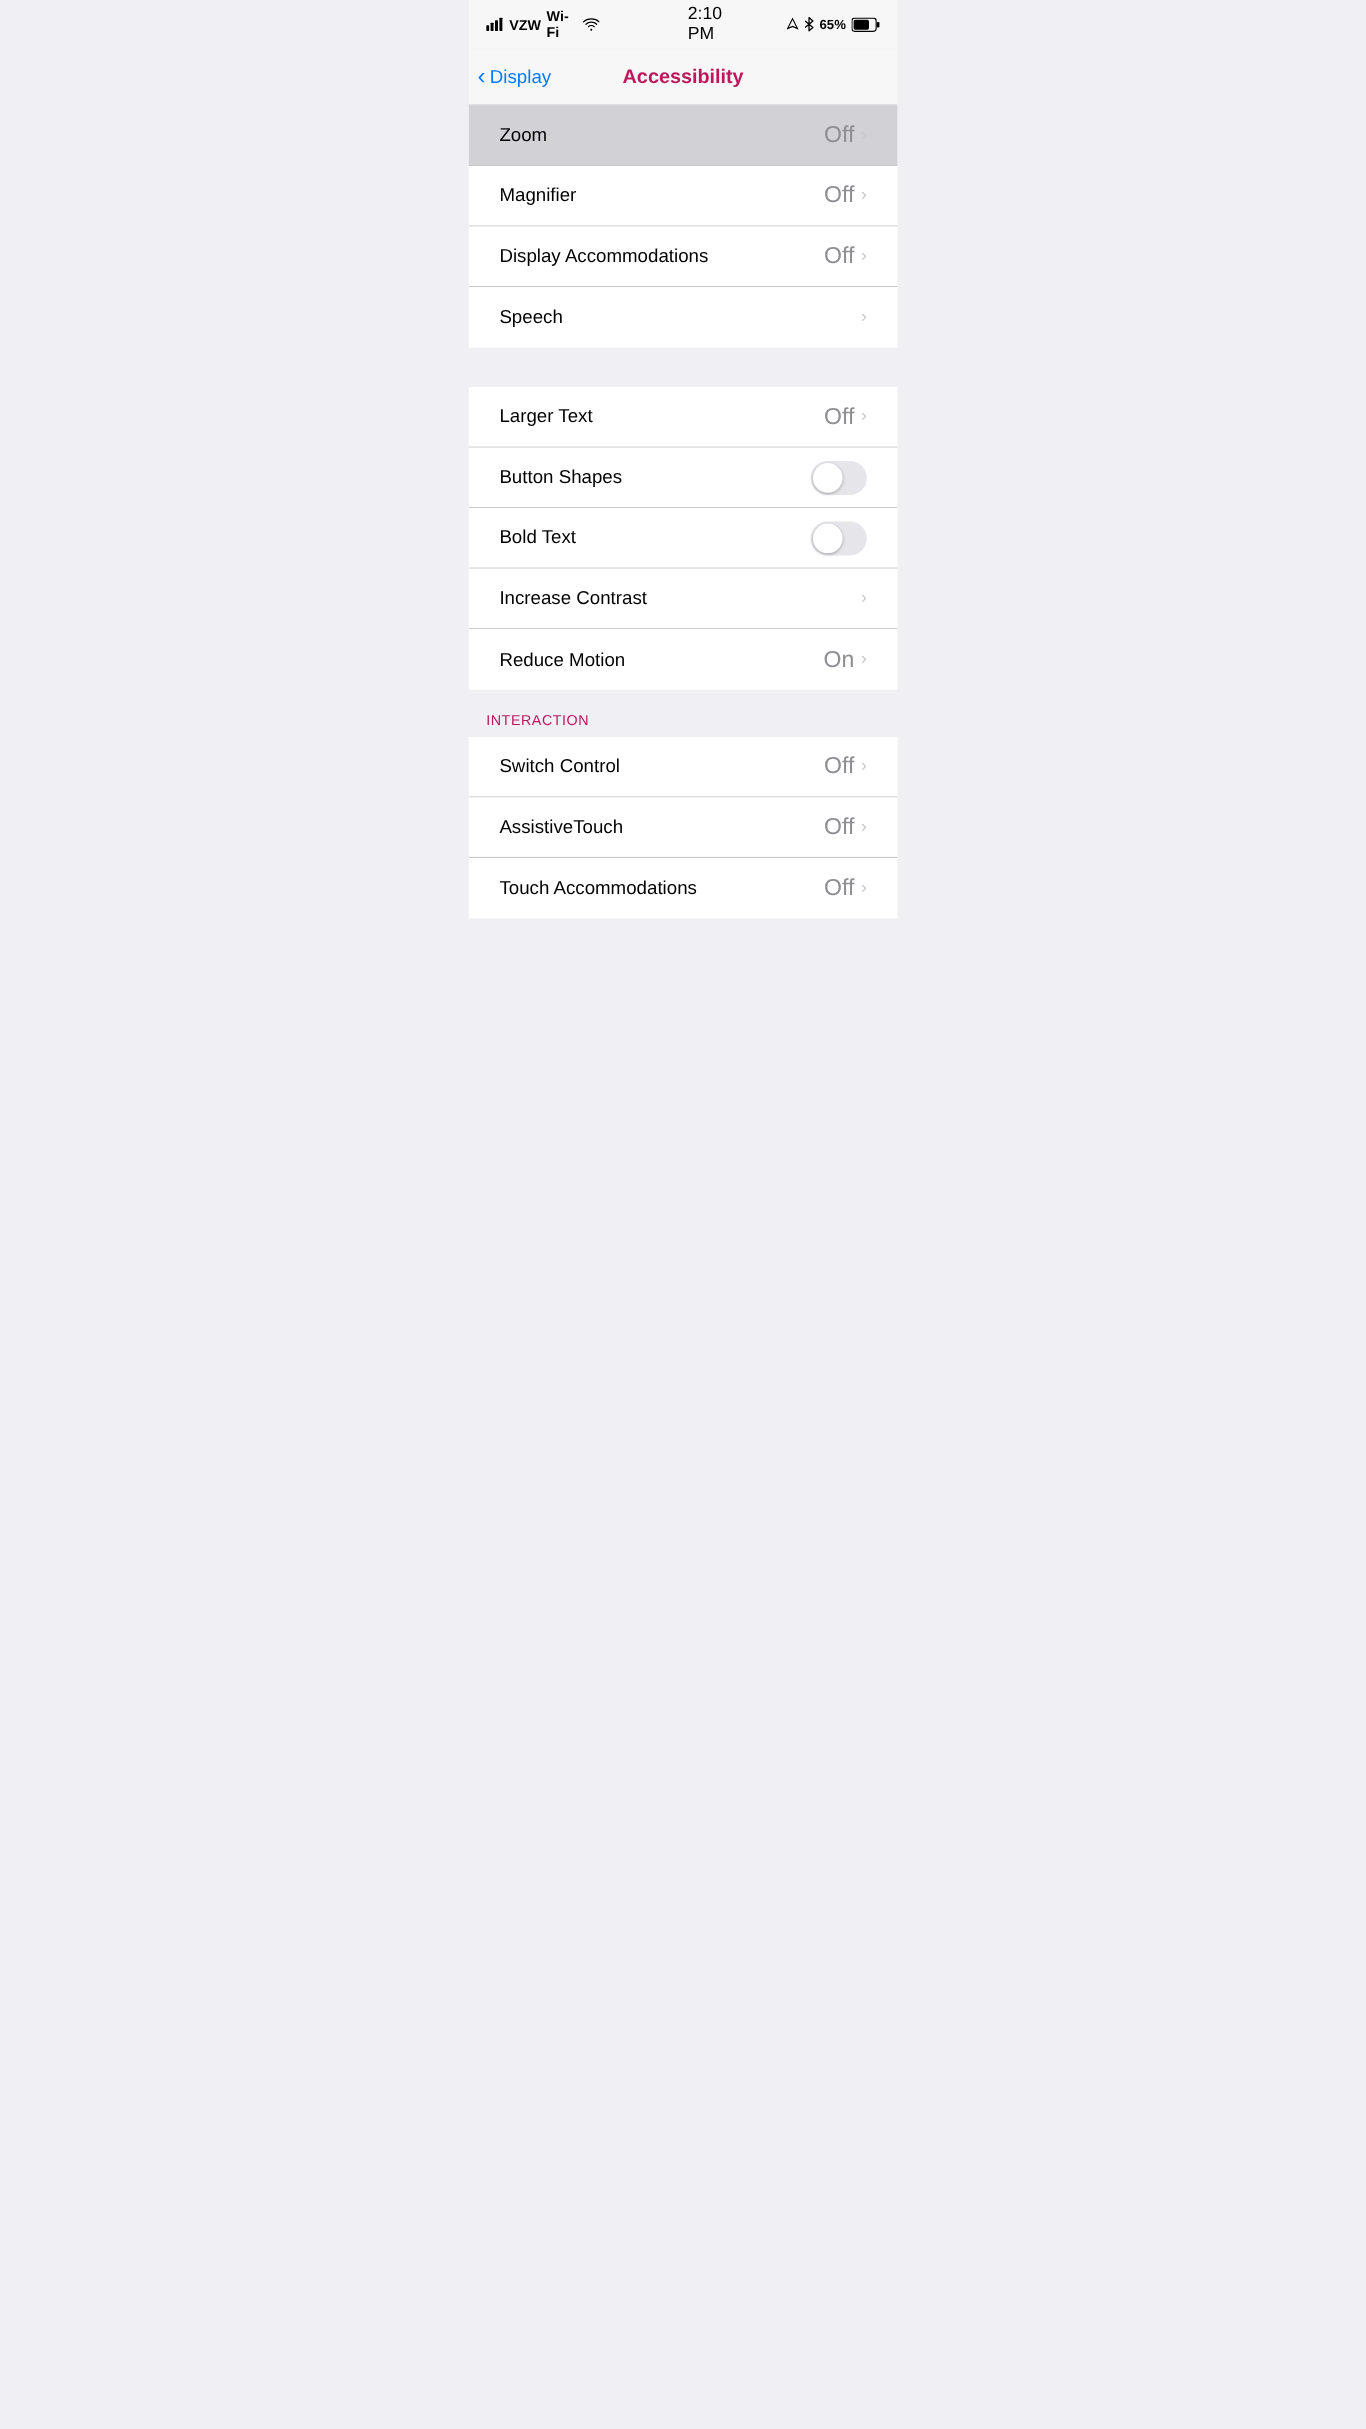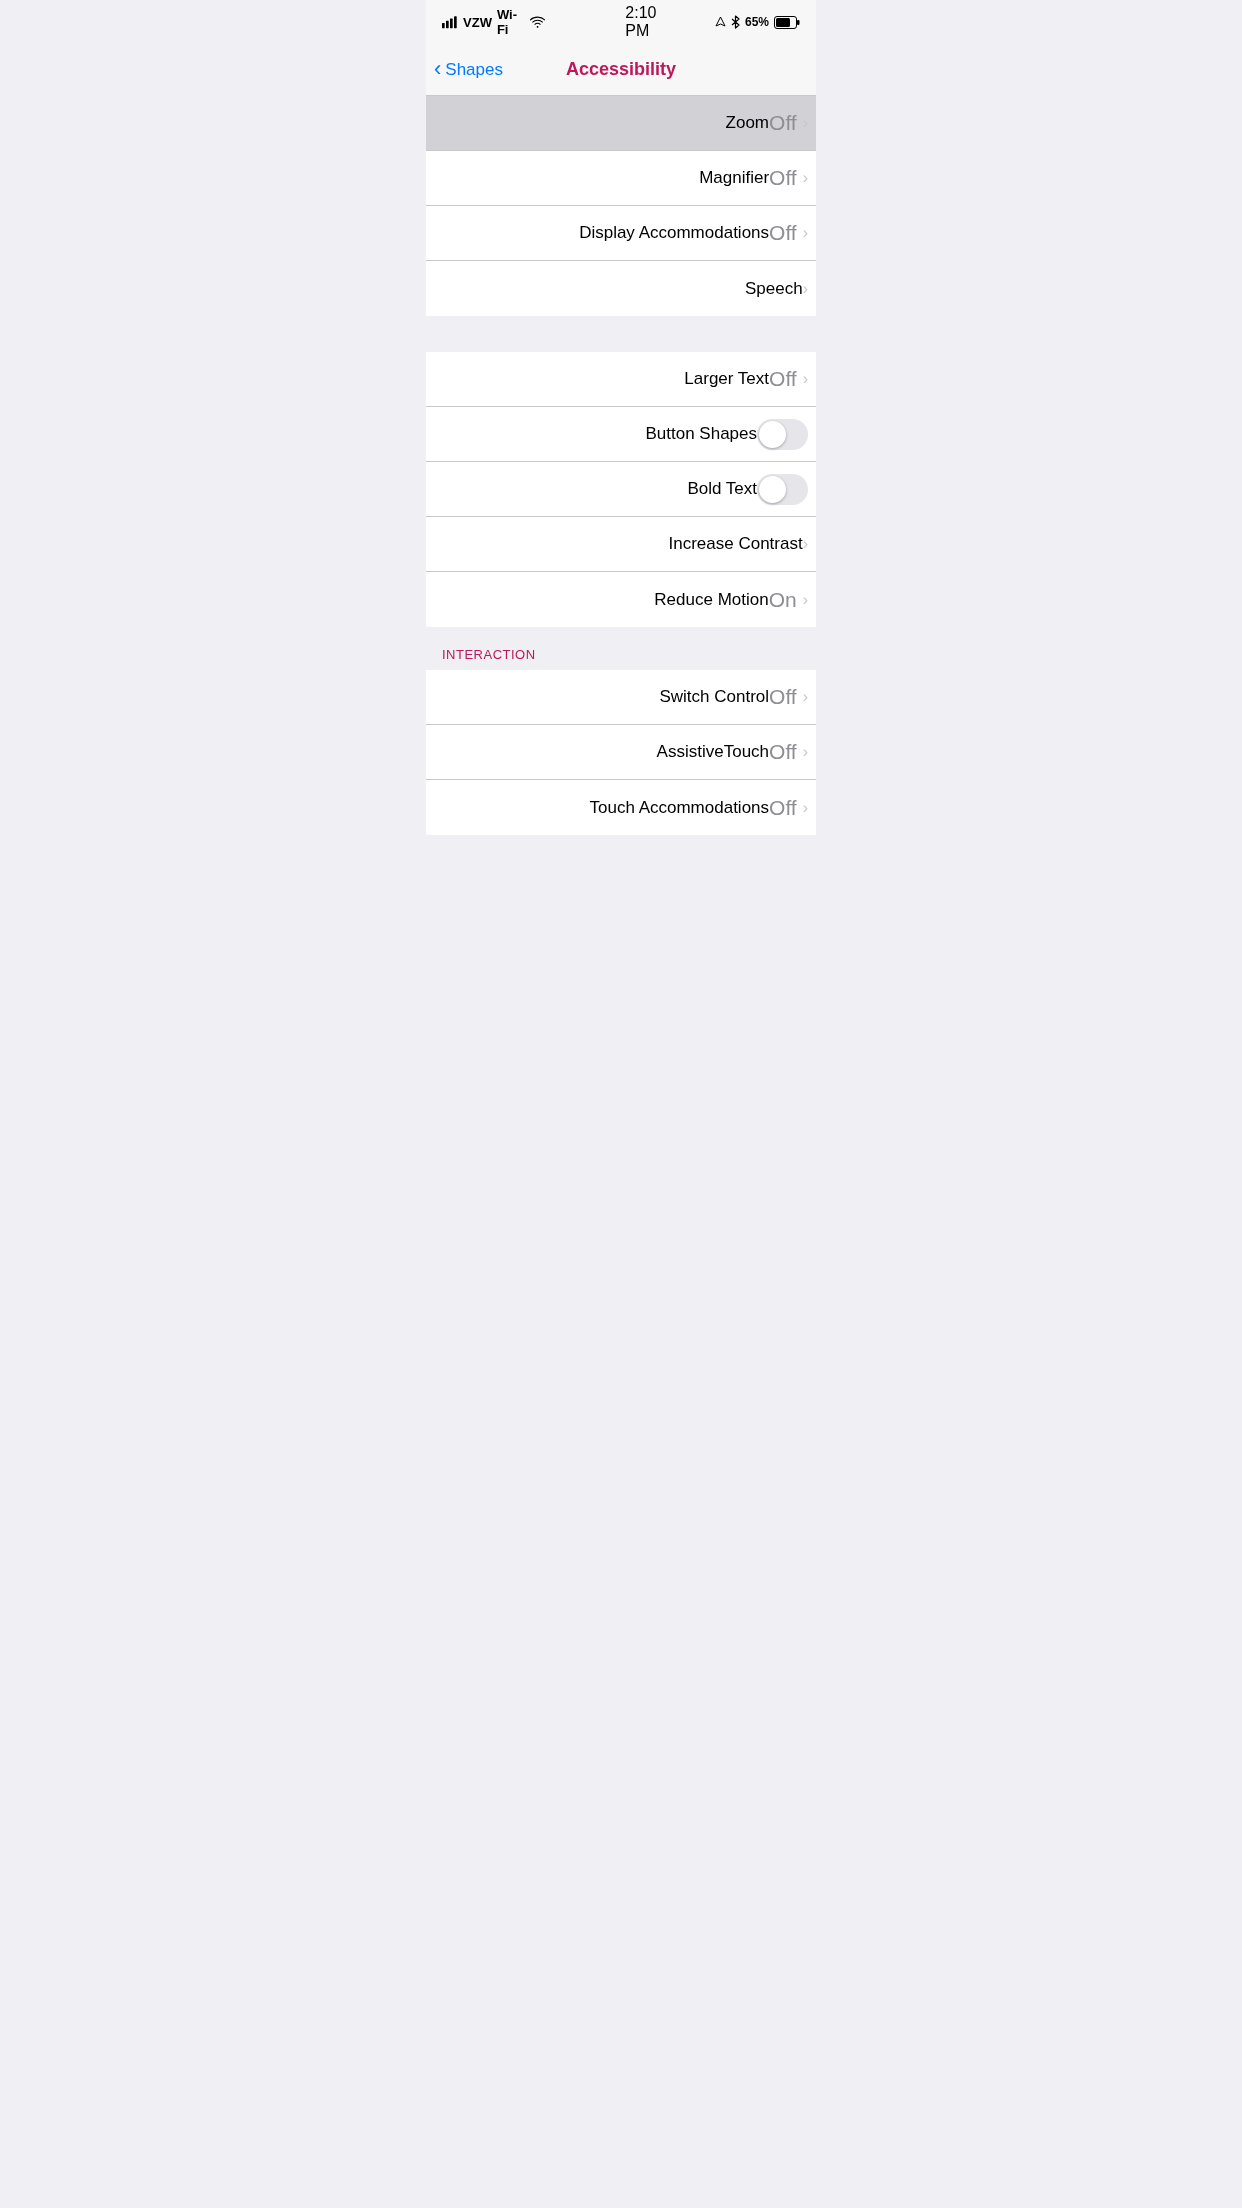--- a/index.html
+++ b/index.html
@@ -80,25 +80,24 @@
       letter-spacing: 0.5px;
       background: #efeff4;
     }
 
     
     .row {
       background: #fff;
       display: flex;
       align-items: center;
       min-height: 55px;
-      padding: 0 8px;
+      padding: 0 28px;
       border-bottom: 1px solid #c8c7cc;
       cursor: pointer;
       position: relative;
-      text-align: right;
     }
 
     .row:last-child {
       border-bottom: none;
     }
 
     .row.highlighted {
       background: #d1d1d6;
     }
 
@@ -204,21 +203,21 @@
       <rect x="0.5" y="0.5" width="22" height="12" rx="2.5" stroke="#000" stroke-width="1"></rect>
       <rect x="23" y="4" width="2.5" height="5" rx="1" fill="#000"></rect>
       <rect x="2" y="2" width="14" height="9" rx="1.5" fill="#000"></rect>
     </svg>
   </div>
 </div>
 
 <div class="nav-bar">
   <div class="nav-back">
     <span class="nav-back-chevron">‹</span>
-    <span>Shapes</span>
+    <span>Display</span>
   </div>
   <span class="nav-title">Accessibility</span>
 </div>
 
 <div class="group">
   <div class="row highlighted">
     <span class="row-label">Zoom</span>
     <span class="row-value">Off</span>
     <span class="row-chevron">›</span>
   </div>

